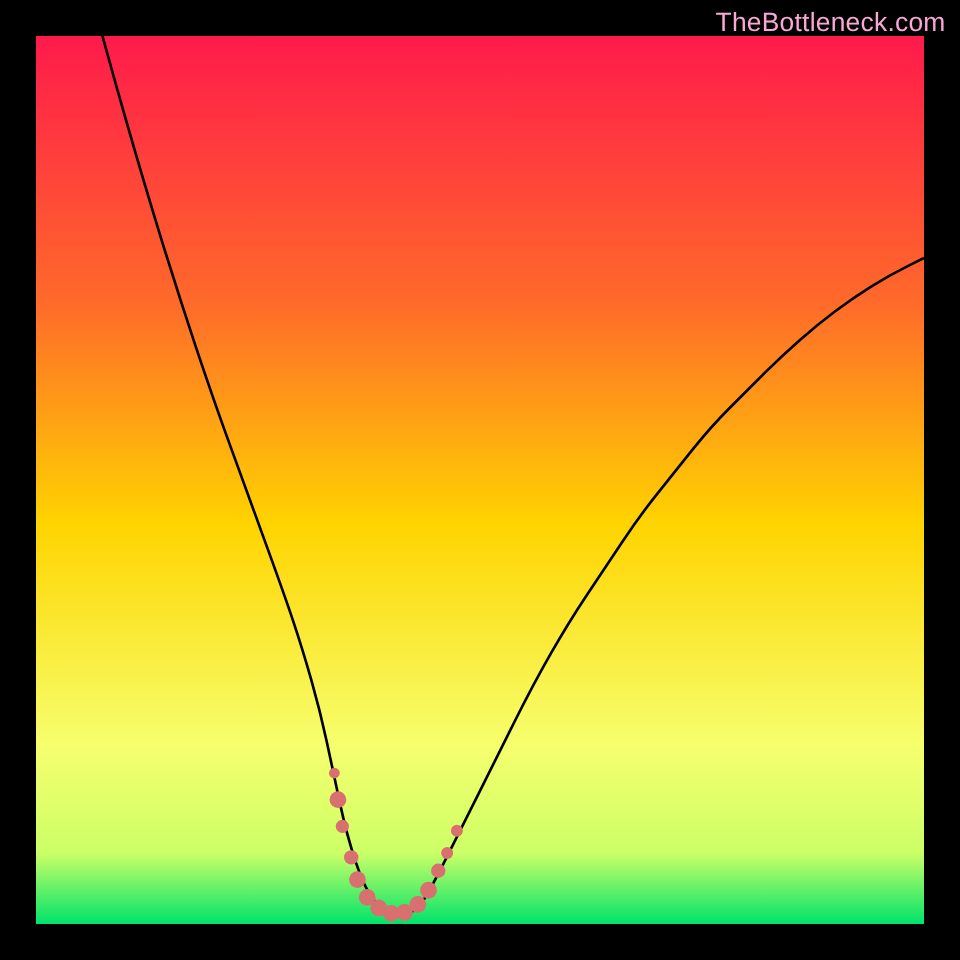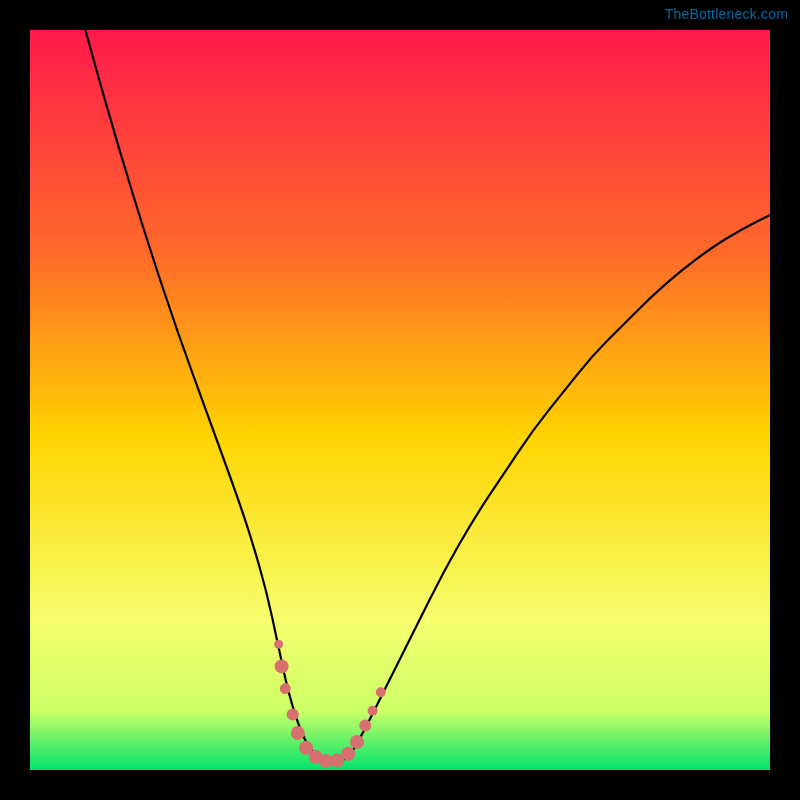--- a/index.html
+++ b/index.html
@@ -23,22 +23,22 @@
     left: 30px;
     top: 30px;
     width: 740px;
     height: 740px;
     overflow: hidden;
   }
   .watermark {
     position: absolute;
     top: 6px;
     right: 12px;
-    color: #0369a1;
-    font-size: 14px;
+    color: #f9a8d4;
+    font-size: 22px;
     font-weight: 500;
     letter-spacing: 0.2px;
     z-index: 10;
   }
   svg { display: block; }
 </style>
 </head>
 <body>
 
 <div class="frame">

